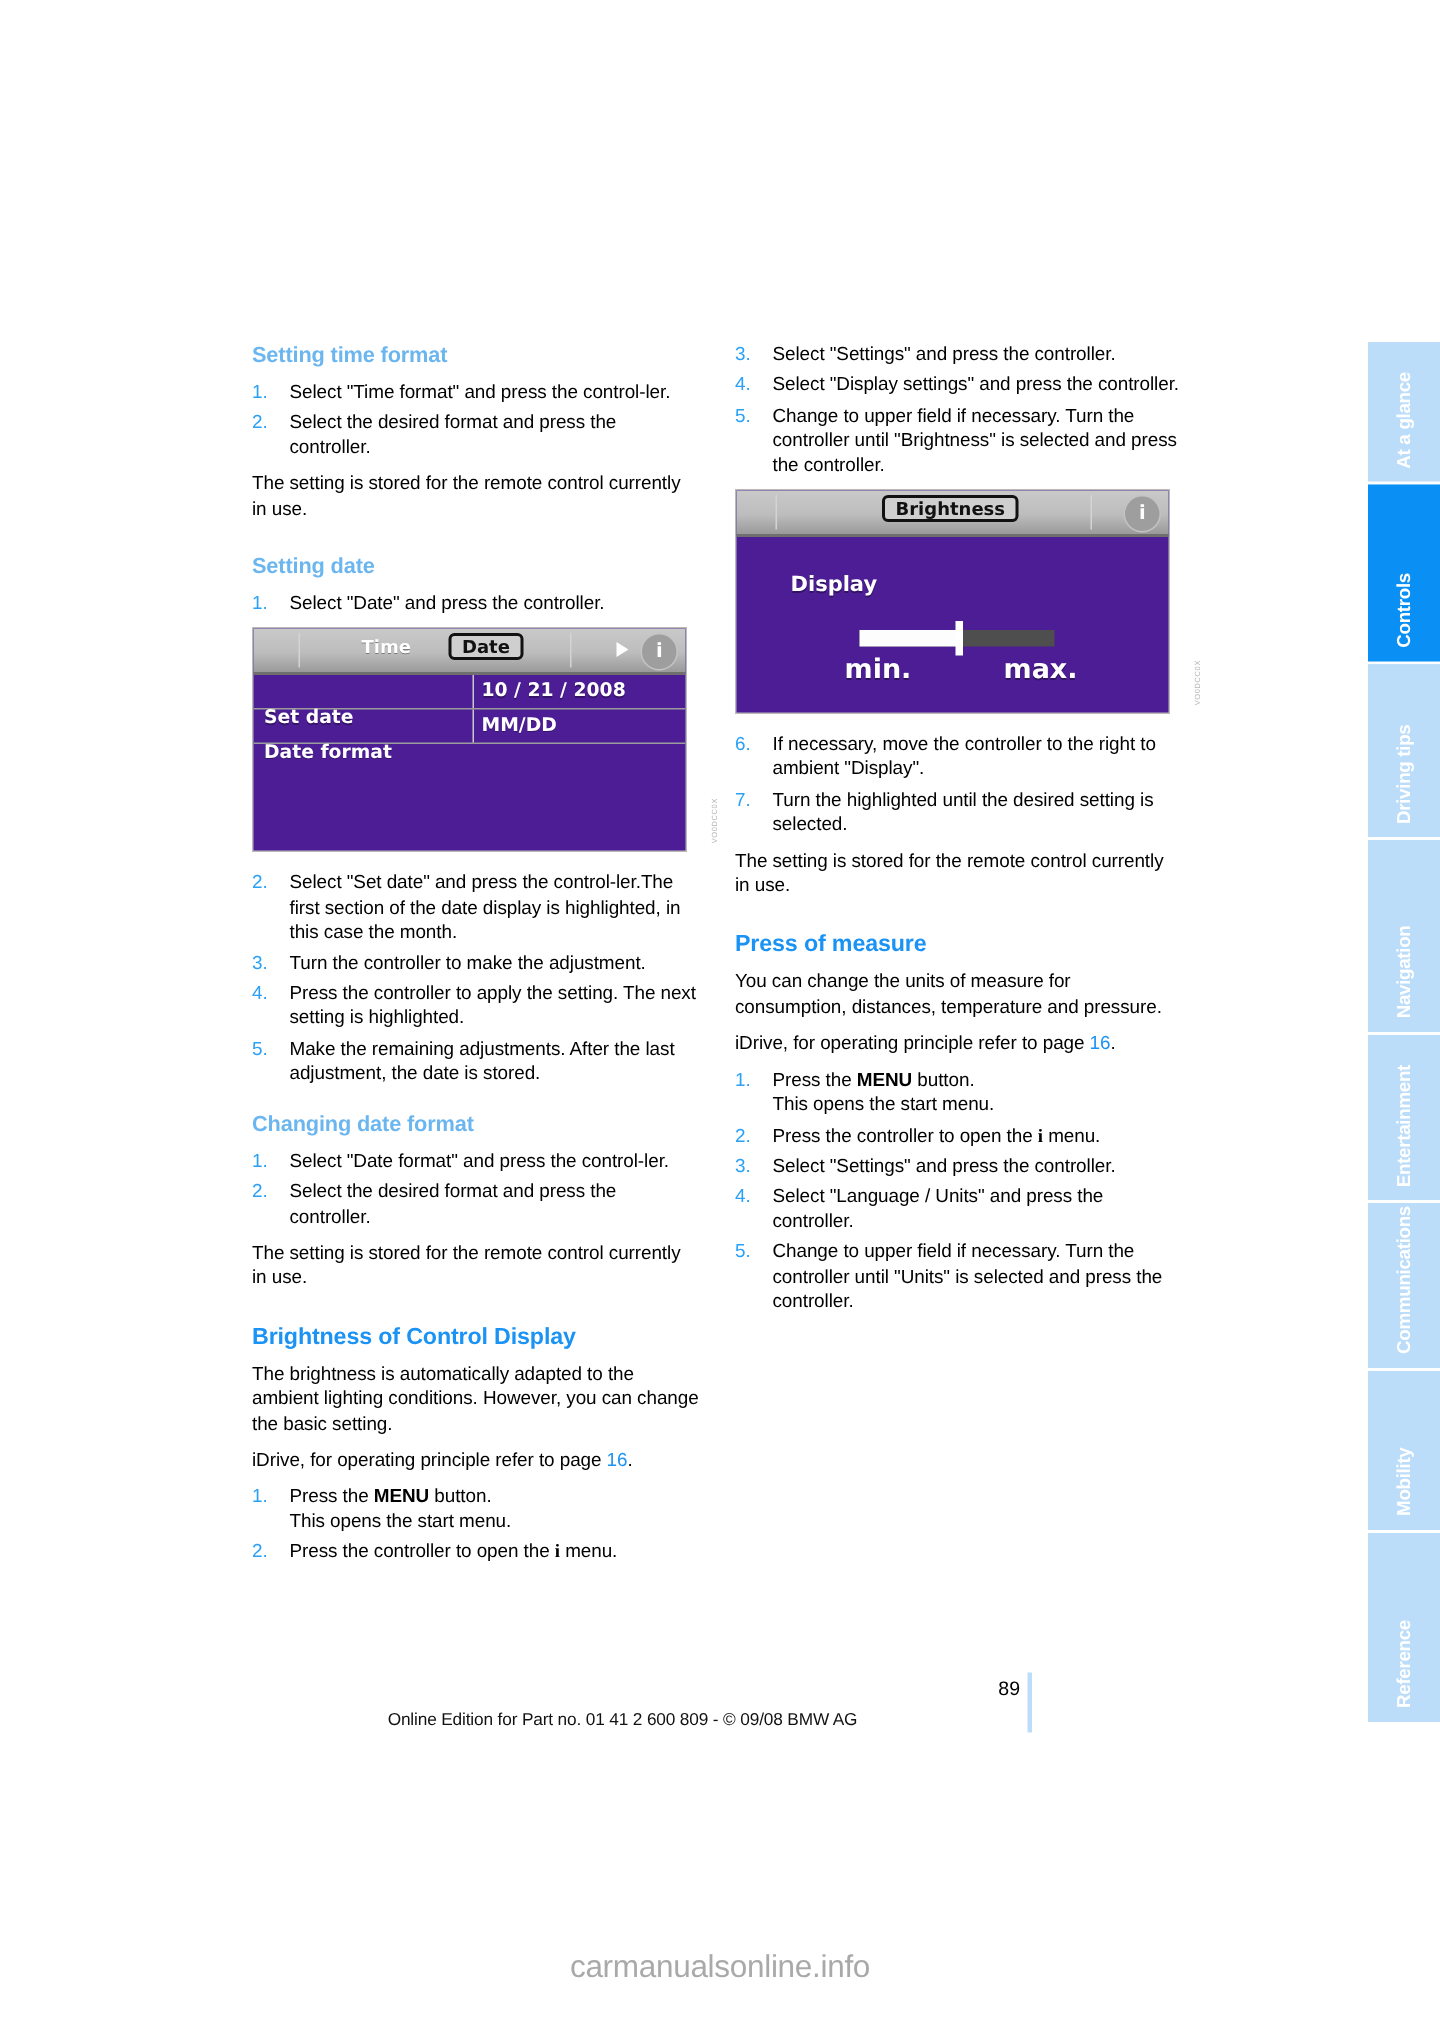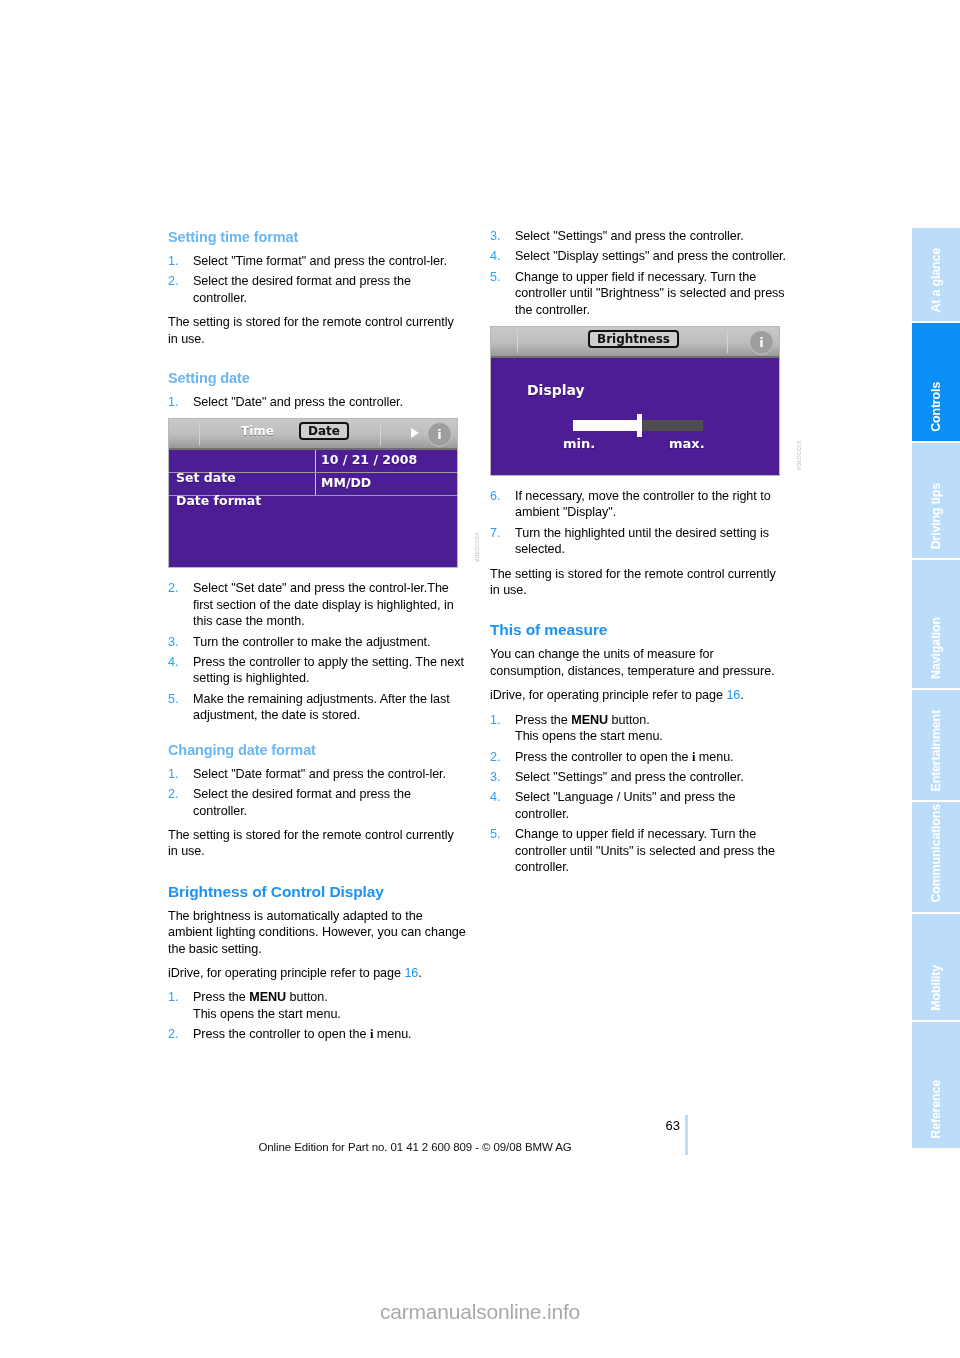--- a/index.html
+++ b/index.html
@@ -241,21 +241,21 @@
     position: absolute;
     left: 49%;
     top: -6px;
     width: 5px;
     height: 23px;
     background: #ffffff;
   }
   .slider-lbl {
     position: absolute;
     top: 78px;
-    font-size: 13px;
+    font-size: 18px;
     font-weight: bold;
     color: #ffffff;
     text-shadow: 0 1px 0 rgba(0,0,0,.35);
   }
   .slider-lbl.min { left: 72px; }
   .slider-lbl.max { left: 178px; }
 
   
   .fig-code {
     position: absolute;
@@ -522,21 +522,21 @@
         <li>
           <span class="num">7.</span>
           <span>Turn the highlighted until the desired setting is selected.</span>
         </li>
       </ol>
 
       <p class="para">The setting is stored for the remote control currently in use.</p>
 
       <div class="spacer-md"></div>
 
-      <h2 class="main">This of measure</h2>
+      <h2 class="main">Press of measure</h2>
 
       <p class="para">You can change the units of measure for consumption, distances, temperature and pressure.</p>
 
       <p class="para">
         <span>iDrive, for operating principle refer to page </span><span class="pageref">16</span><span>.</span>
       </p>
 
       <ol class="steps">
         <li>
           <span class="num">1.</span>
@@ -601,20 +601,20 @@
         </div>
     </div>
     <div class="tab-item" style="height:128px;">
       <div class="tab-label-wrap">
           <span class="vlabel">Reference</span>
         </div>
     </div>
   </div>
 
   <div class="footer">
-    <div class="page-number">63</div>
+    <div class="page-number">89</div>
     <div class="footer-rule"></div>
     <div class="footer-note">Online Edition for Part no. 01 41 2 600 809 - © 09/08 BMW AG</div>
   </div>
 
   <div class="watermark">carmanualsonline.info</div>
 
 </div>
 
 </body></html>

